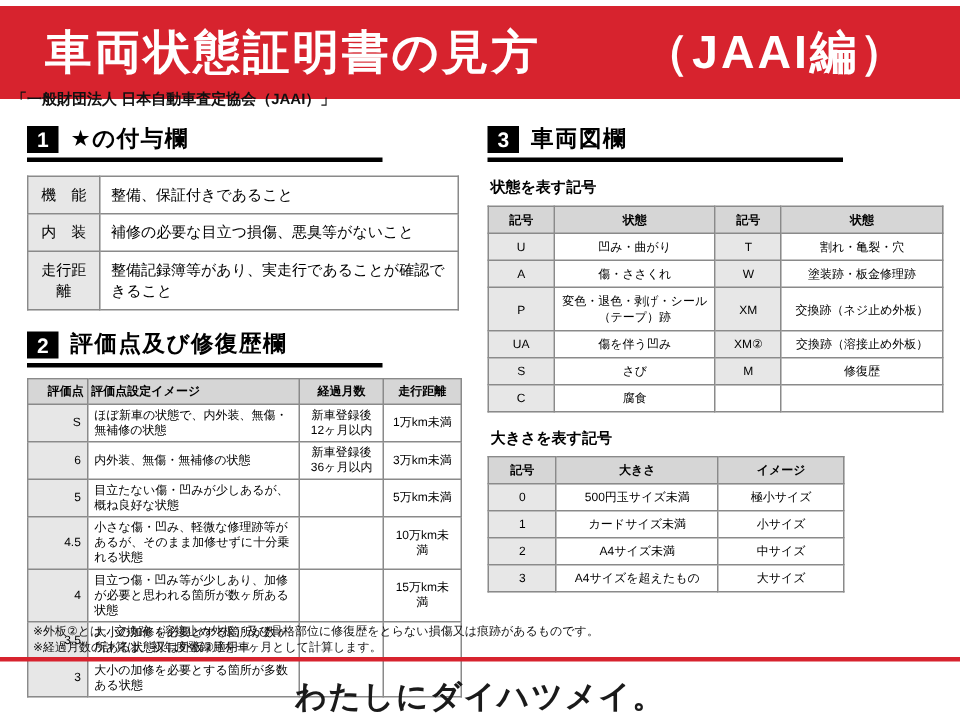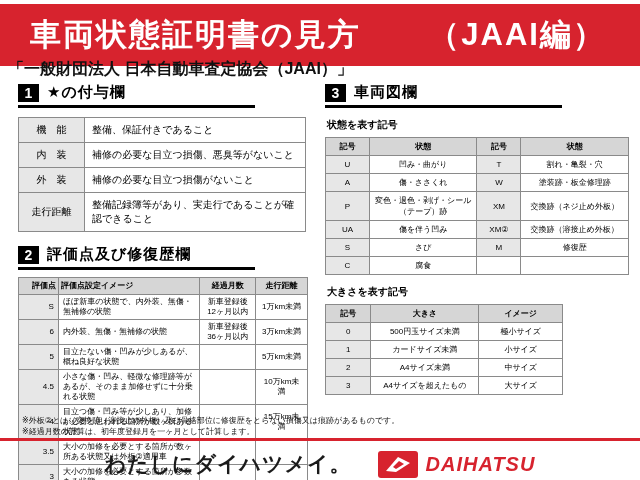--- a/index.html
+++ b/index.html
@@ -9,21 +9,21 @@
     background:#fff; position:relative; overflow:hidden;
   }
   
   .banner {
     position:absolute; top:4px; left:0; width:640px; height:62px;
     background:#d7232e; color:#fff; display:flex; align-items:center;
     justify-content:space-between; padding:0 34px 0 30px;
   }
   .banner b { font-size:31px; font-weight:bold; letter-spacing:2px; white-space:nowrap; }
   .subtitle {
-    position:absolute; top:59px; left:8px; font-size:16px; font-weight:bold; color:#111;
+    position:absolute; top:59px; left:8px; font-size:10px; font-weight:bold; color:#111;
   }
   
   .left-col  { position:absolute; left:18px;  top:83px; width:292px; }
   .right-col { position:absolute; left:325px; top:83px; width:310px; }
   
   .sec-header {
     display:flex; align-items:center; width:237px;
     border-bottom:3px solid #000; padding-bottom:3px;
   }
   .sec-num {
@@ -32,21 +32,21 @@
   }
   .sec-title { font-size:15px; font-weight:bold; letter-spacing:1px; white-space:nowrap;text-align:center; }
   
   table { border-collapse:collapse; background:#fff; }
   td, th { border:1px solid #8a8a8a; }
   th { background:#d6d6d6; font-weight:bold; text-align:center; }
   .cell-label { background:#e7e7e7; text-align:center; }
   
   .star-table { width:288px; margin-top:9px; font-size:10px; }
   .star-table td { padding:5px 7px; height:22px; }
-  .star-table .cell-label { width:66px; font-size:10px; }
+  .star-table .cell-label { width:48px; font-size:10px; }
   
   .grade-wrap { margin-top:13px; }
   .grade-table { width:290px; margin-top:7px; font-size:8px; line-height:1.25; }
   .grade-table th { font-size:8px; padding:3px 2px; }
   .grade-table td { padding:2px 4px; }
   .grade-table .c-pt   { width:40px; text-align:right; }
   .grade-table .c-img  { width:142px; text-align:left; }
   .grade-table .c-mon  { width:56px; text-align:center; }
   .grade-table .c-km   { width:52px; text-align:center; }
   
@@ -95,24 +95,20 @@
     <tbody>
       <tr>
         <td class="cell-label">機　能</td>
         <td>整備、保証付きであること</td>
       </tr>
       <tr>
         <td class="cell-label">内　装</td>
         <td>補修の必要な目立つ損傷、悪臭等がないこと</td>
       </tr>
       <tr>
-        <td class="cell-label">外　装</td>
-        <td>補修の必要な目立つ損傷がないこと</td>
-      </tr>
-      <tr>
         <td class="cell-label">走行距離</td>
         <td>整備記録簿等があり、実走行であることが確認できること</td>
       </tr>
     </tbody>
   </table>
 
   <div class="grade-wrap">
     <div class="sec-header">
       <span class="sec-num">2</span>
       <span class="sec-title">評価点及び修復歴欄</span>
@@ -271,22 +267,13 @@
 
 <div class="footnotes">
   <div>※外板②とは、交換跡（溶接止め外板）及び骨格部位に修復歴をとらない損傷又は痕跡があるものです。</div>
   <div>※経過月数の計算は、初年度登録月を一ヶ月として計算します。</div>
 </div>
 
 <div class="red-rule"></div>
 
 <div class="footer">
   <span class="slogan">わたしにダイハツメイ。</span>
-  <span class="brand">
-    <span class="d-mark">
-      <svg width="30" height="19" viewBox="0 0 30 19" aria-hidden="true">
-        <path d="M3 16 L15 2 L27 8 L13 17 Z" fill="#ffffff"></path>
-        <path d="M10 12 L16 6 L21 9 L13 14 Z" fill="#d7232e"></path>
-      </svg>
-    </span>
-    <span class="brand-name">DAIHATSU</span>
-  </span>
 </div>
 
 </body></html>

